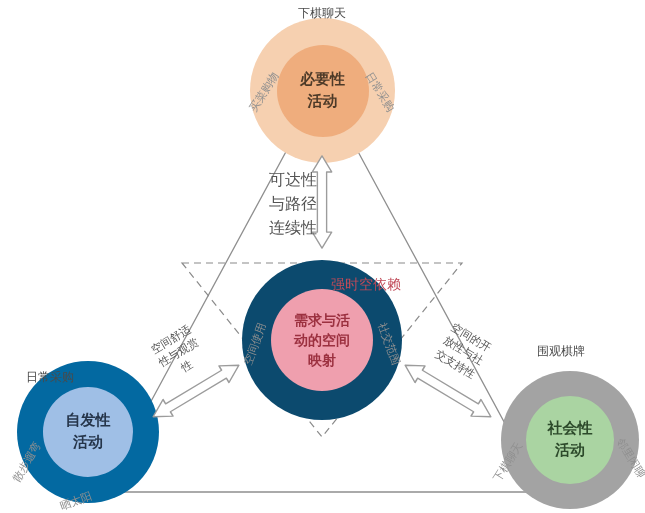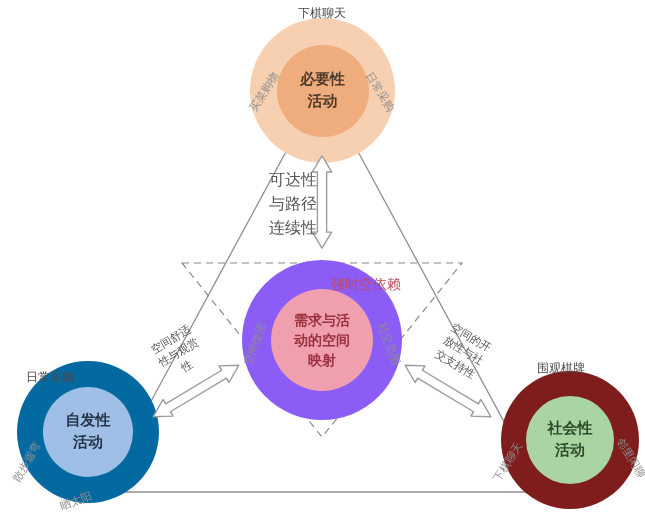--- a/index.html
+++ b/index.html
@@ -7,33 +7,33 @@
           font-family:"DejaVu Sans","Liberation Sans",sans-serif;overflow:hidden;}
   svg.frame{position:absolute;left:0;top:0;}
 
   .outer{position:absolute;border-radius:50%;display:flex;align-items:center;justify-content:center;}
   .inner{border-radius:50%;display:flex;align-items:center;justify-content:center;
          text-align:center;font-weight:700;white-space:pre-line;}
 
   #c-top{left:250px;top:18px;width:145px;height:145px;background:#f6d0b0;}
   #c-top .inner{width:92px;height:92px;background:#efad7d;color:#4d3a28;font-size:15px;line-height:1.45;}
 
-  #c-center{left:242px;top:260px;width:160px;height:160px;background:#8b5cf6;}
+  #c-center{left:242px;top:260px;width:160px;height:160px;background:#0c4a6e;}
   #c-center .inner{width:102px;height:102px;background:#ef9fae;color:#9c3140;font-size:14px;line-height:1.45;}
 
   #c-bl{left:17px;top:361px;width:142px;height:142px;background:#0369a1;}
   #c-bl .inner{width:90px;height:90px;background:#9fbfe6;color:#25354a;font-size:15px;line-height:1.45;}
 
-  #c-br{left:501px;top:371px;width:138px;height:138px;background:#7f1d1d;align-items:center;}
+  #c-br{left:501px;top:371px;width:138px;height:138px;background:#a3a3a3;align-items:center;}
   #c-br .inner{width:88px;height:88px;background:#aad4a2;color:#2d4a2b;font-size:15px;line-height:1.45;}
 
   .note{position:absolute;transform:translate(-50%,-50%);color:#4a4a4a;font-size:12px;white-space:nowrap;}
   #tag-top{left:322px;top:13px;}
   #tag-bl{left:50px;top:377px;}
-  #tag-br{left:561px;top:368px;}
+  #tag-br{left:561px;top:351px;}
   #tag-center{position:absolute;left:322px;top:285px;transform:translate(-50%,-50%);
               color:#c04a58;font-size:14px;white-space:nowrap;margin-left:44px;}
 
   .ring{position:absolute;color:#8f8f8f;font-size:11px;white-space:nowrap;}
   #ring-top-l{left:264px;top:92px;transform:translate(-50%,-50%) rotate(-58deg);}
   #ring-top-r{left:380px;top:92px;transform:translate(-50%,-50%) rotate(58deg);}
   #ring-c-l{left:255px;top:344px;transform:translate(-50%,-50%) rotate(-70deg);}
   #ring-c-r{left:389px;top:344px;transform:translate(-50%,-50%) rotate(70deg);}
   #ring-bl-l{left:27px;top:462px;transform:translate(-50%,-50%) rotate(-60deg);}
   #ring-bl-b{left:76px;top:501px;transform:translate(-50%,-50%) rotate(-20deg);}

